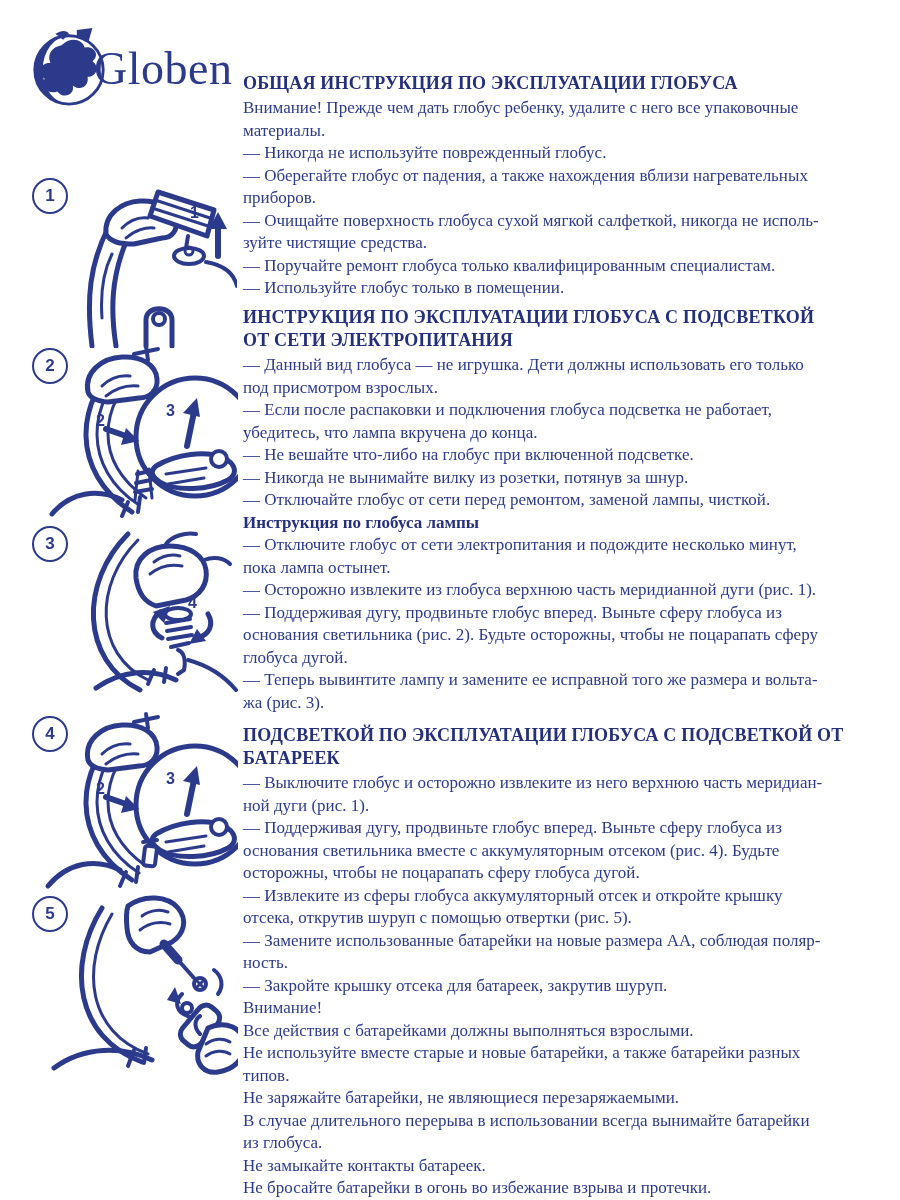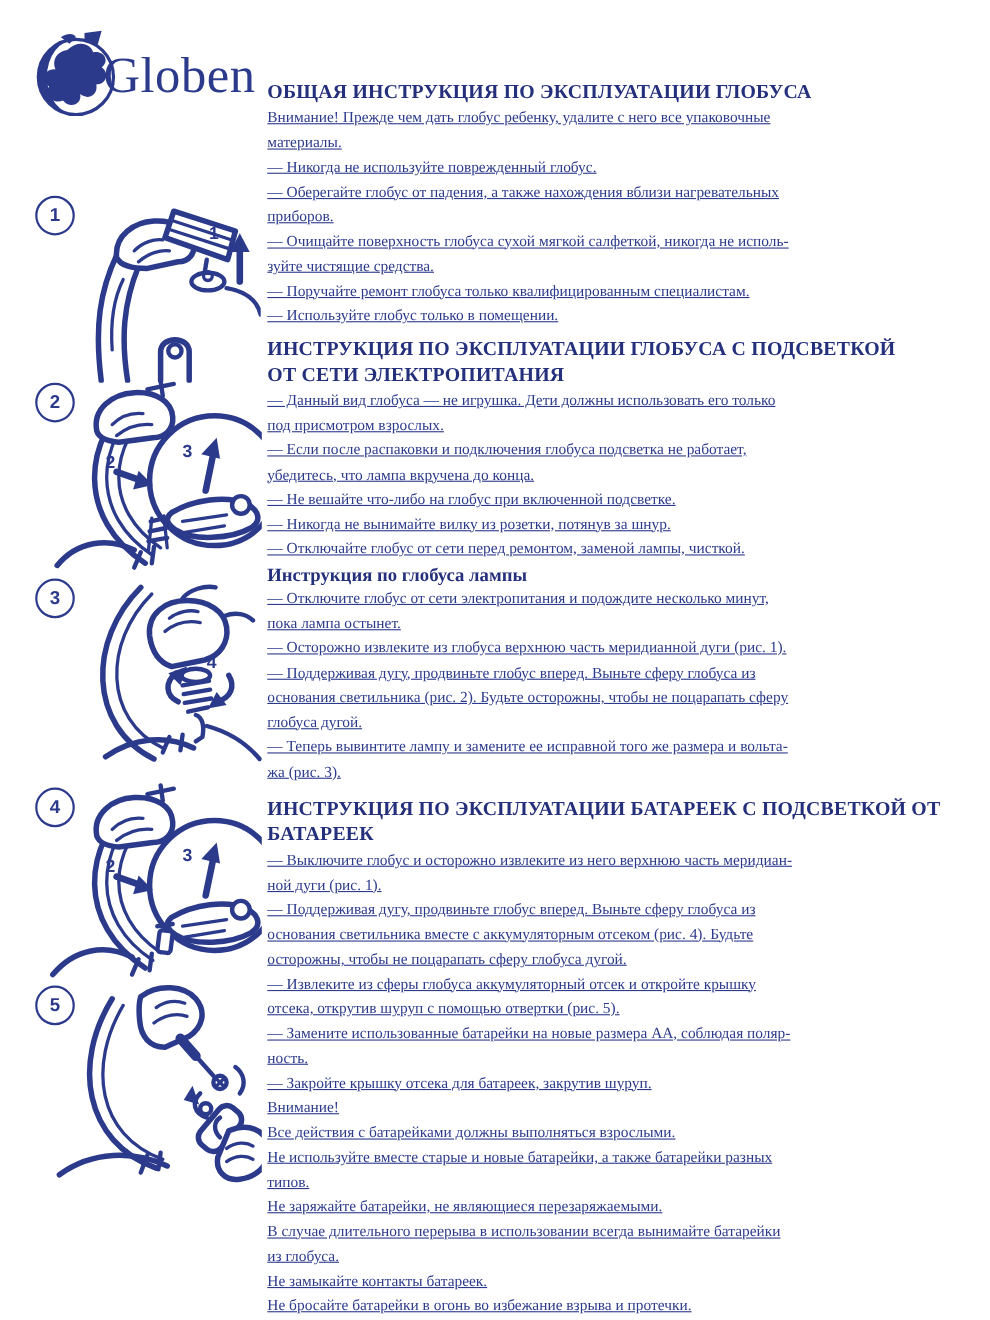--- a/index.html
+++ b/index.html
@@ -44,21 +44,21 @@
   
   .textcol{position:absolute;left:243px;width:657px;}
   .sec-title{
     font-size:18px;font-weight:bold;color:var(--ink-dark);
     line-height:23px;white-space:pre-line;letter-spacing:0.2px;margin-top:48px;
   }
   .sec-sub{
     font-size:17px;font-weight:bold;color:var(--ink-dark);line-height:22.5px;
   }
   .sec-body{
-    font-size:14px;line-height:22.5px;white-space:pre-line;color:var(--ink);text-decoration:underline;
+    font-size:17px;line-height:22.5px;white-space:pre-line;color:var(--ink);
   }
   .sec{position:absolute;left:0;width:100%;}
   .sec .sec-title{margin-bottom:2px;}
 </style>
 </head>
 <body>
 
 <div class="page">
 
   <div class="logo">
@@ -233,21 +233,21 @@
 пока лампа остынет.
 — Осторожно извлеките из глобуса верхнюю часть меридианной дуги (рис. 1).
 — Поддерживая дугу, продвиньте глобус вперед. Выньте сферу глобуса из
 основания светильника (рис. 2). Будьте осторожны, чтобы не поцарапать сферу
 глобуса дугой.
 — Теперь вывинтите лампу и замените ее исправной того же размера и вольта-
 жа (рис. 3).</div>
     </div>
 
     <div class="sec" style="top:676px;">
-      <div class="sec-title">ИНСТРУКЦИЯ ПО ЭКСПЛУАТАЦИИ БАТАРЕЕК С ПОДСВЕТКОЙ ОТ
+      <div class="sec-title">ПОДСВЕТКОЙ ПО ЭКСПЛУАТАЦИИ ГЛОБУСА С ПОДСВЕТКОЙ ОТ
 БАТАРЕЕК</div>
       <div class="sec-body">— Выключите глобус и осторожно извлеките из него верхнюю часть меридиан-
 ной дуги (рис. 1).
 — Поддерживая дугу, продвиньте глобус вперед. Выньте сферу глобуса из
 основания светильника вместе с аккумуляторным отсеком (рис. 4). Будьте
 осторожны, чтобы не поцарапать сферу глобуса дугой.
 — Извлеките из сферы глобуса аккумуляторный отсек и откройте крышку
 отсека, открутив шуруп с помощью отвертки (рис. 5).
 — Замените использованные батарейки на новые размера АА, соблюдая поляр-
 ность.

